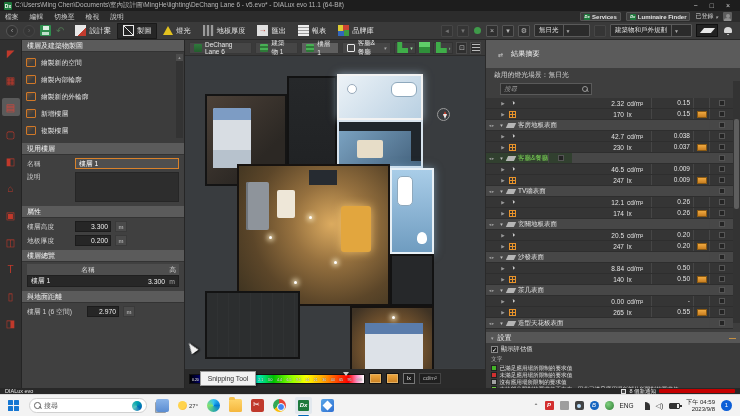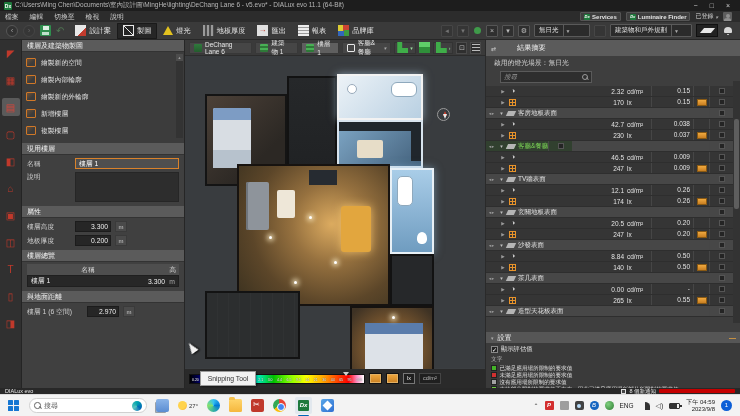--- a/index.html
+++ b/index.html
@@ -134,21 +134,21 @@
   .gradbar{position:relative;width:176px;height:10px;background:linear-gradient(90deg,#000,#00007f 7%,#0000ff 16%,#0080ff 26%,#00ffff 36%,#00c000 48%,#80ff00 57%,#ffff00 67%,#ffa000 77%,#ff4000 85%,#ff0000 91%,#ff90c8 96%,#fff);border:1px solid #111}
   .ticks{position:absolute;left:0;top:0;width:100%;height:100%;display:flex;justify-content:space-between;padding:0 2px;font-size:3.5px;color:#fff;line-height:10px;text-shadow:0 0 1px #000}
   .marker{position:absolute;left:88%;top:-3px;width:0;height:0;border-left:3px solid transparent;border-right:3px solid transparent;border-top:4px solid #cfcfcf}
   .swatchbtn{width:13px;height:11px;background:linear-gradient(#f0a93f,#c97f22);border:1px solid #111;box-shadow:inset 0 0 0 1px #e2b063}
   .unitbtn{height:11px;padding:0 3px;background:#1f1f1f;border:1px solid #777;color:#eee;font-size:5.5px;line-height:9px}
   .unitbtn.dim{border-color:#444;color:#bbb}
   .tooltip{position:absolute;left:15px;top:331px;width:56px;height:15px;background:#f2f2f2;border:1px solid #9a9a9a;box-shadow:1px 1px 2px rgba(0,0,0,.5);color:#333;font-size:6.8px;display:flex;align-items:center;justify-content:center;z-index:40}
 
   
   .rightpanel{position:absolute;left:485px;top:40px;width:255px;height:348px;background:#3e3e3e;border-left:1px solid #2a2a2a;z-index:20}
-  .rp-head{height:16px;background:#5b5b5b;display:flex;align-items:center;gap:21px;padding:0 5px;color:#f2f2f2;font-size:7.2px}
+  .rp-head{height:28px;background:#5b5b5b;display:flex;align-items:center;gap:8px;padding:0 12px;color:#f2f2f2;font-size:7.2px}
   .splitic{color:#cfcfcf;font-size:6px}
   .sceneline{height:14px;display:flex;align-items:center;padding:0 8px;font-size:6.8px;color:#d8d8d8}
   .searchbox{margin:1px 0 3px 14px;width:92px;height:12px;background:#2e2e2e;border:1px solid #5a5a5a;display:flex;align-items:center;padding:0 3px;font-size:6.5px;color:#999;font-style:italic}
   .mag{margin-left:auto;width:6px;height:6px;position:relative}
   .mag::before{content:"";position:absolute;left:0;top:0;width:4px;height:4px;border:1px solid #999;border-radius:50%}
   .mag::after{content:"";position:absolute;left:4px;top:4px;width:2.5px;height:1px;background:#999;transform:rotate(45deg)}
   .rows{position:relative;width:247px}
   .rrow{display:flex;align-items:center;height:11px;border-bottom:1px solid #2e2e2e;background:#353535;font-size:6.5px;color:#e2e2e2}
   .rrow.grp{background:#474747}
   .rrow.room{background:#31402f;color:#7ed957}

